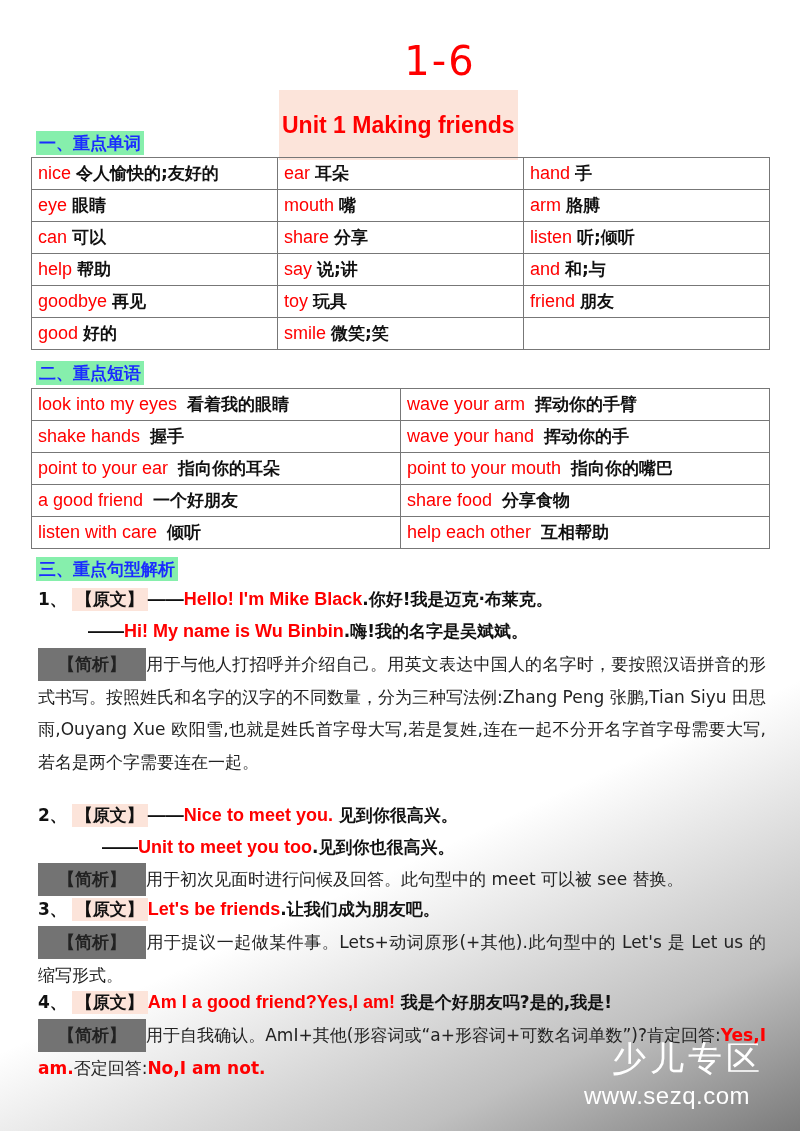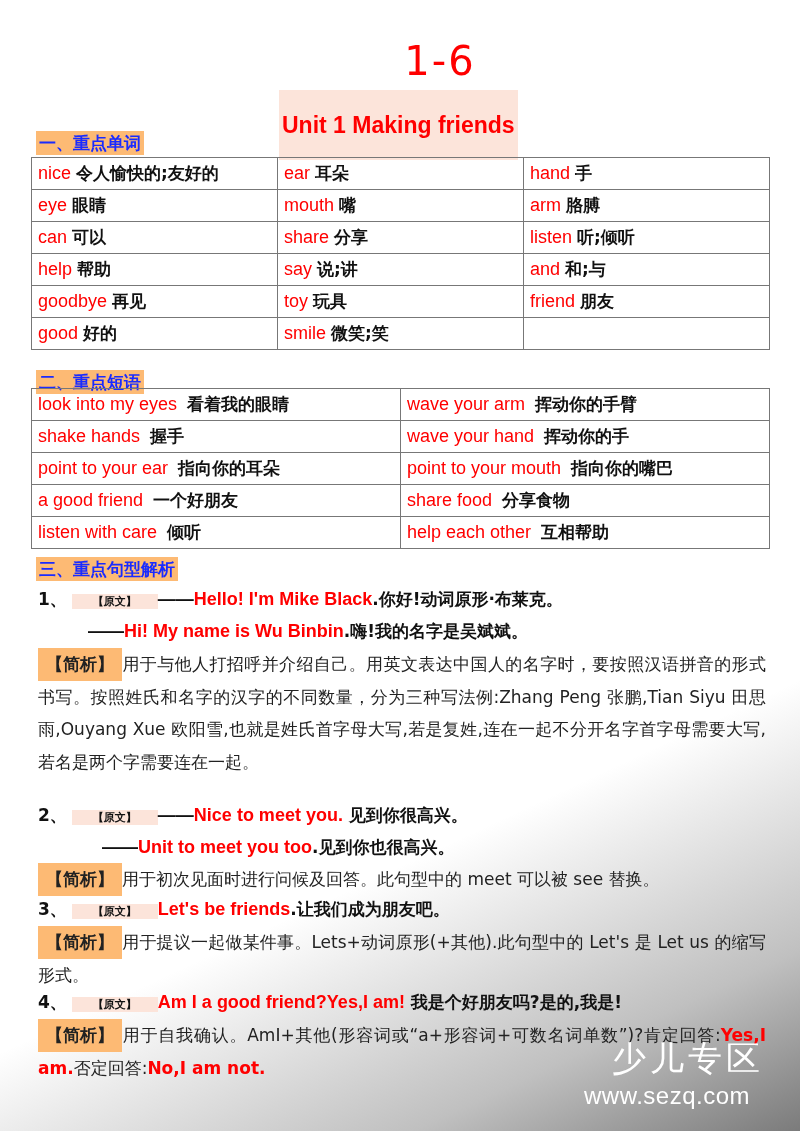--- a/index.html
+++ b/index.html
@@ -22,42 +22,42 @@
     font-size: 40px; color: #ff0000; letter-spacing: 2px;
     font-family: "DejaVu Sans", sans-serif;
   }
   .unit-title {
     position: absolute; top: 90px; left: 279px; height: 38px; line-height: 38px;
     padding: 16px 3px; background: #fce4da; color: #ff0000;
     font-size: 23px; font-weight: bold; font-family: "Liberation Sans", sans-serif;
   }
   .sec-head {
     position: absolute; left: 36px; height: 24px; line-height: 24px;
-    padding: 0 3px; background: #fdba74; color: #1a2bff;
+    padding: 0 3px; background: #86efac; color: #1a2bff;
     font-size: 17px; font-weight: bold;
   }
   table.grid {
     position: absolute; border-collapse: collapse; table-layout: fixed;
   }
   table.grid td {
     border: 1.5px solid #777; height: 31px; padding: 0 0 0 6px;
     font-size: 18px; white-space: nowrap; overflow: hidden;
     font-family: "Liberation Sans", sans-serif;
   }
   table.grid td .cn { font-family: "DejaVu Sans", sans-serif; font-size: 17px; font-weight: bold; color: #111; }
   .line {
     position: absolute; left: 38px; font-size: 18px; white-space: nowrap;
     font-family: "Liberation Sans", sans-serif;
   }
   .tag-orig {
-    display: inline-block; background: #fce4da; padding: 0 21px; font-weight: bold;
-    font-family: "DejaVu Sans", sans-serif; font-size: 11px;
+    display: inline-block; background: #fce4da; padding: 0 4px; font-weight: bold;
+    font-family: "DejaVu Sans", sans-serif; font-size: 17px;
   }
   .tag-ana {
-    display: inline-block; background: #fdba74; padding: 0 8px; font-weight: bold;
+    display: inline-block; background: #737373; padding: 0 20px; font-weight: bold;
     font-family: "DejaVu Sans", sans-serif; font-size: 17px;
   }
   .bold { font-weight: bold; }
   .cnb { font-family: "DejaVu Sans", sans-serif; font-weight: bold; font-size: 17px; }
   .para {
     position: absolute; left: 38px; width: 728px; font-size: 17px; line-height: 32.5px;
     font-family: "DejaVu Sans", sans-serif; color: #222; text-align: justify;
   }
   .watermark-cn {
     position: absolute; left: 612px; top: 1036px; font-size: 34px; font-weight: normal;
@@ -112,21 +112,21 @@
         <td><span class="red">friend</span> <span class="cn">朋友</span></td>
       </tr>
       <tr>
         <td><span class="red">good</span> <span class="cn">好的</span></td>
         <td><span class="red">smile</span> <span class="cn">微笑;笑</span></td>
         <td><span class="red"></span><span class="cn"></span></td>
       </tr>
     </tbody>
   </table>
 
-  <div class="sec-head" style="top:361px;margin-top:9px;">二、重点短语</div>
+  <div class="sec-head" style="top:361px;">二、重点短语</div>
   <table class="grid" style="left:31px; top:388px; width:738px;">
     <colgroup>
         <col style="width:369px">
         <col style="width:369px">
       </colgroup>
     <tbody>
       <tr>
         <td><span class="red">look into my eyes</span>&nbsp; <span class="cn">看着我的眼睛</span></td>
         <td><span class="red">wave your arm</span>&nbsp; <span class="cn">挥动你的手臂</span></td>
       </tr>
@@ -146,21 +146,21 @@
         <td><span class="red">listen with care</span>&nbsp; <span class="cn">倾听</span></td>
         <td><span class="red">help each other</span>&nbsp; <span class="cn">互相帮助</span></td>
       </tr>
     </tbody>
   </table>
 
   <div class="sec-head" style="top:557px;">三、重点句型解析</div>
 
   <div class="line" style="top:588px;">
     <span class="cnb">1、</span>
-    <span class="tag-orig">【原文】</span><span class="bold">——</span><span class="red bold">Hello! I'm Mike Black</span><span class="cnb">.你好!动词原形·布莱克。</span>
+    <span class="tag-orig">【原文】</span><span class="bold">——</span><span class="red bold">Hello! I'm Mike Black</span><span class="cnb">.你好!我是迈克·布莱克。</span>
   </div>
   <div class="line" style="top:620px; left:88px;">
     <span class="bold">——</span><span class="red bold">Hi! My name is Wu Binbin</span><span class="cnb">.嗨!我的名字是吴斌斌。</span>
   </div>
   <div class="para" style="top:648px;">
     <span class="tag-ana">【简析】</span><span>用于与他人打招呼并介绍自己。用英文表达中国人的名字时，要按照汉语拼音的形式书写。按照姓氏和名字的汉字的不同数量，分为三种写法例:Zhang Peng 张鹏,Tian Siyu 田思雨,Ouyang Xue 欧阳雪,也就是姓氏首字母大写,若是复姓,连在一起不分开名字首字母需要大写,若名是两个字需要连在一起。</span>
   </div>
 
   <div class="line" style="top:804px;">
     <span class="cnb">2、</span>

